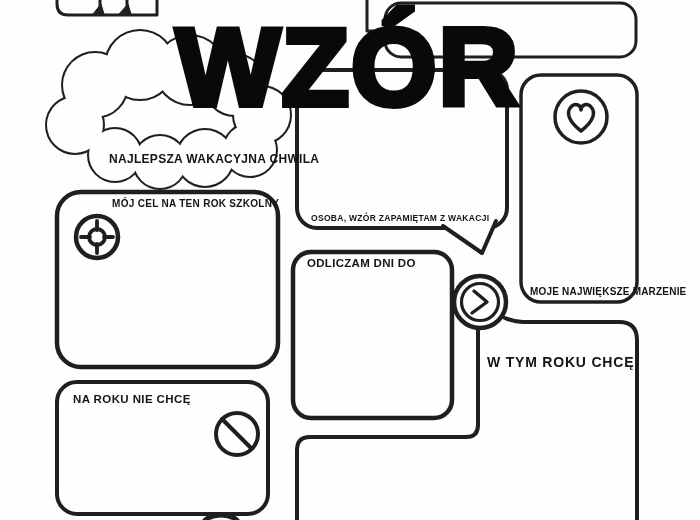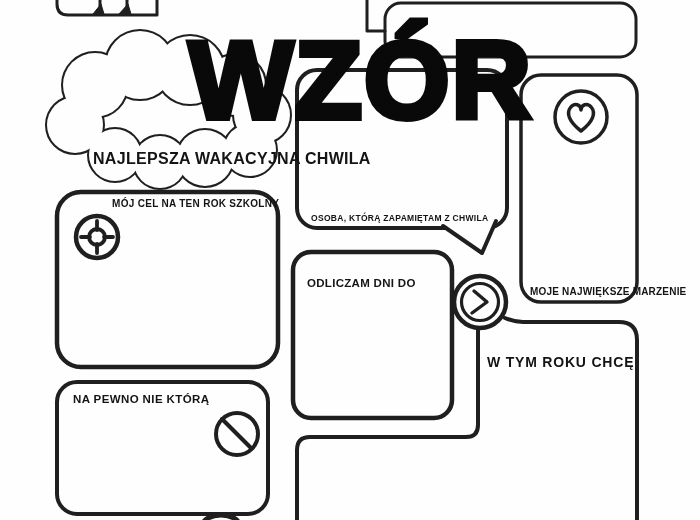--- a/index.html
+++ b/index.html
@@ -5,29 +5,29 @@
   html,body{margin:0;padding:0;background:#ffffff;}
   .canvas{
     position:relative;width:700px;height:520px;overflow:hidden;
     background:#fefefe;font-family:"Liberation Sans",sans-serif;
   }
   .canvas svg.sheet{position:absolute;left:0;top:0;}
   .label{
     position:absolute;color:#141414;font-weight:bold;white-space:nowrap;
     letter-spacing:.3px;transform:translate(0,-50%);
   }
-  .lbl-best{left:69px;top:159px;font-size:16px;padding-left:24px;}
+  .lbl-best{left:85px;top:159px;font-size:12px;padding-left:24px;}
   .lbl-person{left:311px;top:218px;font-size:8.5px;}
   .lbl-dream{left:530px;top:291px;font-size:10px;letter-spacing:.2px;}
   .lbl-goal{left:112px;top:203px;font-size:10px;}
-  .lbl-countdown{left:307px;top:263px;font-size:11.5px;margin-top:20px;}
+  .lbl-countdown{left:307px;top:263px;font-size:11.5px;}
   .lbl-thisyear{left:487px;top:362px;font-size:14px;letter-spacing:.8px;}
   .lbl-dontwant{left:73px;top:399px;font-size:11.5px;letter-spacing:.4px;}
   .watermark{
-    position:absolute;left:176px;top:12px;margin:13px;
+    position:absolute;left:176px;top:12px;margin:0;
     font-size:110px;line-height:1;font-weight:bold;color:#090909;
     letter-spacing:2px;-webkit-text-stroke:6px #090909;
   }
 </style>
 </head>
 <body>
 
 <div class="canvas">
 
   <svg class="sheet" width="700" height="520" viewBox="0 0 700 520" fill="none" stroke="#1f1f1f" stroke-linecap="round" stroke-linejoin="round">
@@ -111,21 +111,21 @@
       <rect x="57" y="382" width="211" height="132" rx="20"></rect>
       <g>
         <circle cx="237" cy="434" r="21"></circle>
         <path d="M222,419 L251,448"></path>
       </g>
       <ellipse cx="221" cy="525" rx="18" ry="10" stroke-width="5"></ellipse>
     </g>
   </svg>
 
   <div class="label lbl-best">NAJLEPSZA WAKACYJNA CHWILA</div>
-  <div class="label lbl-person">OSOBA, KTÓRĄ ZAPAMIĘTAM Z CHWILA</div>
+  <div class="label lbl-person">OSOBA, WZÓR ZAPAMIĘTAM Z WAKACJI</div>
   <div class="label lbl-dream">MOJE NAJWIĘKSZE MARZENIE</div>
   <div class="label lbl-goal">MÓJ CEL NA TEN ROK SZKOLNY</div>
   <div class="label lbl-countdown">ODLICZAM DNI DO</div>
   <div class="label lbl-thisyear">W TYM ROKU CHCĘ</div>
-  <div class="label lbl-dontwant">NA PEWNO NIE KTÓRĄ</div>
+  <div class="label lbl-dontwant">NA ROKU NIE CHCĘ</div>
 
   <div class="watermark">WZÓR</div>
 </div>
 
 </body></html>

